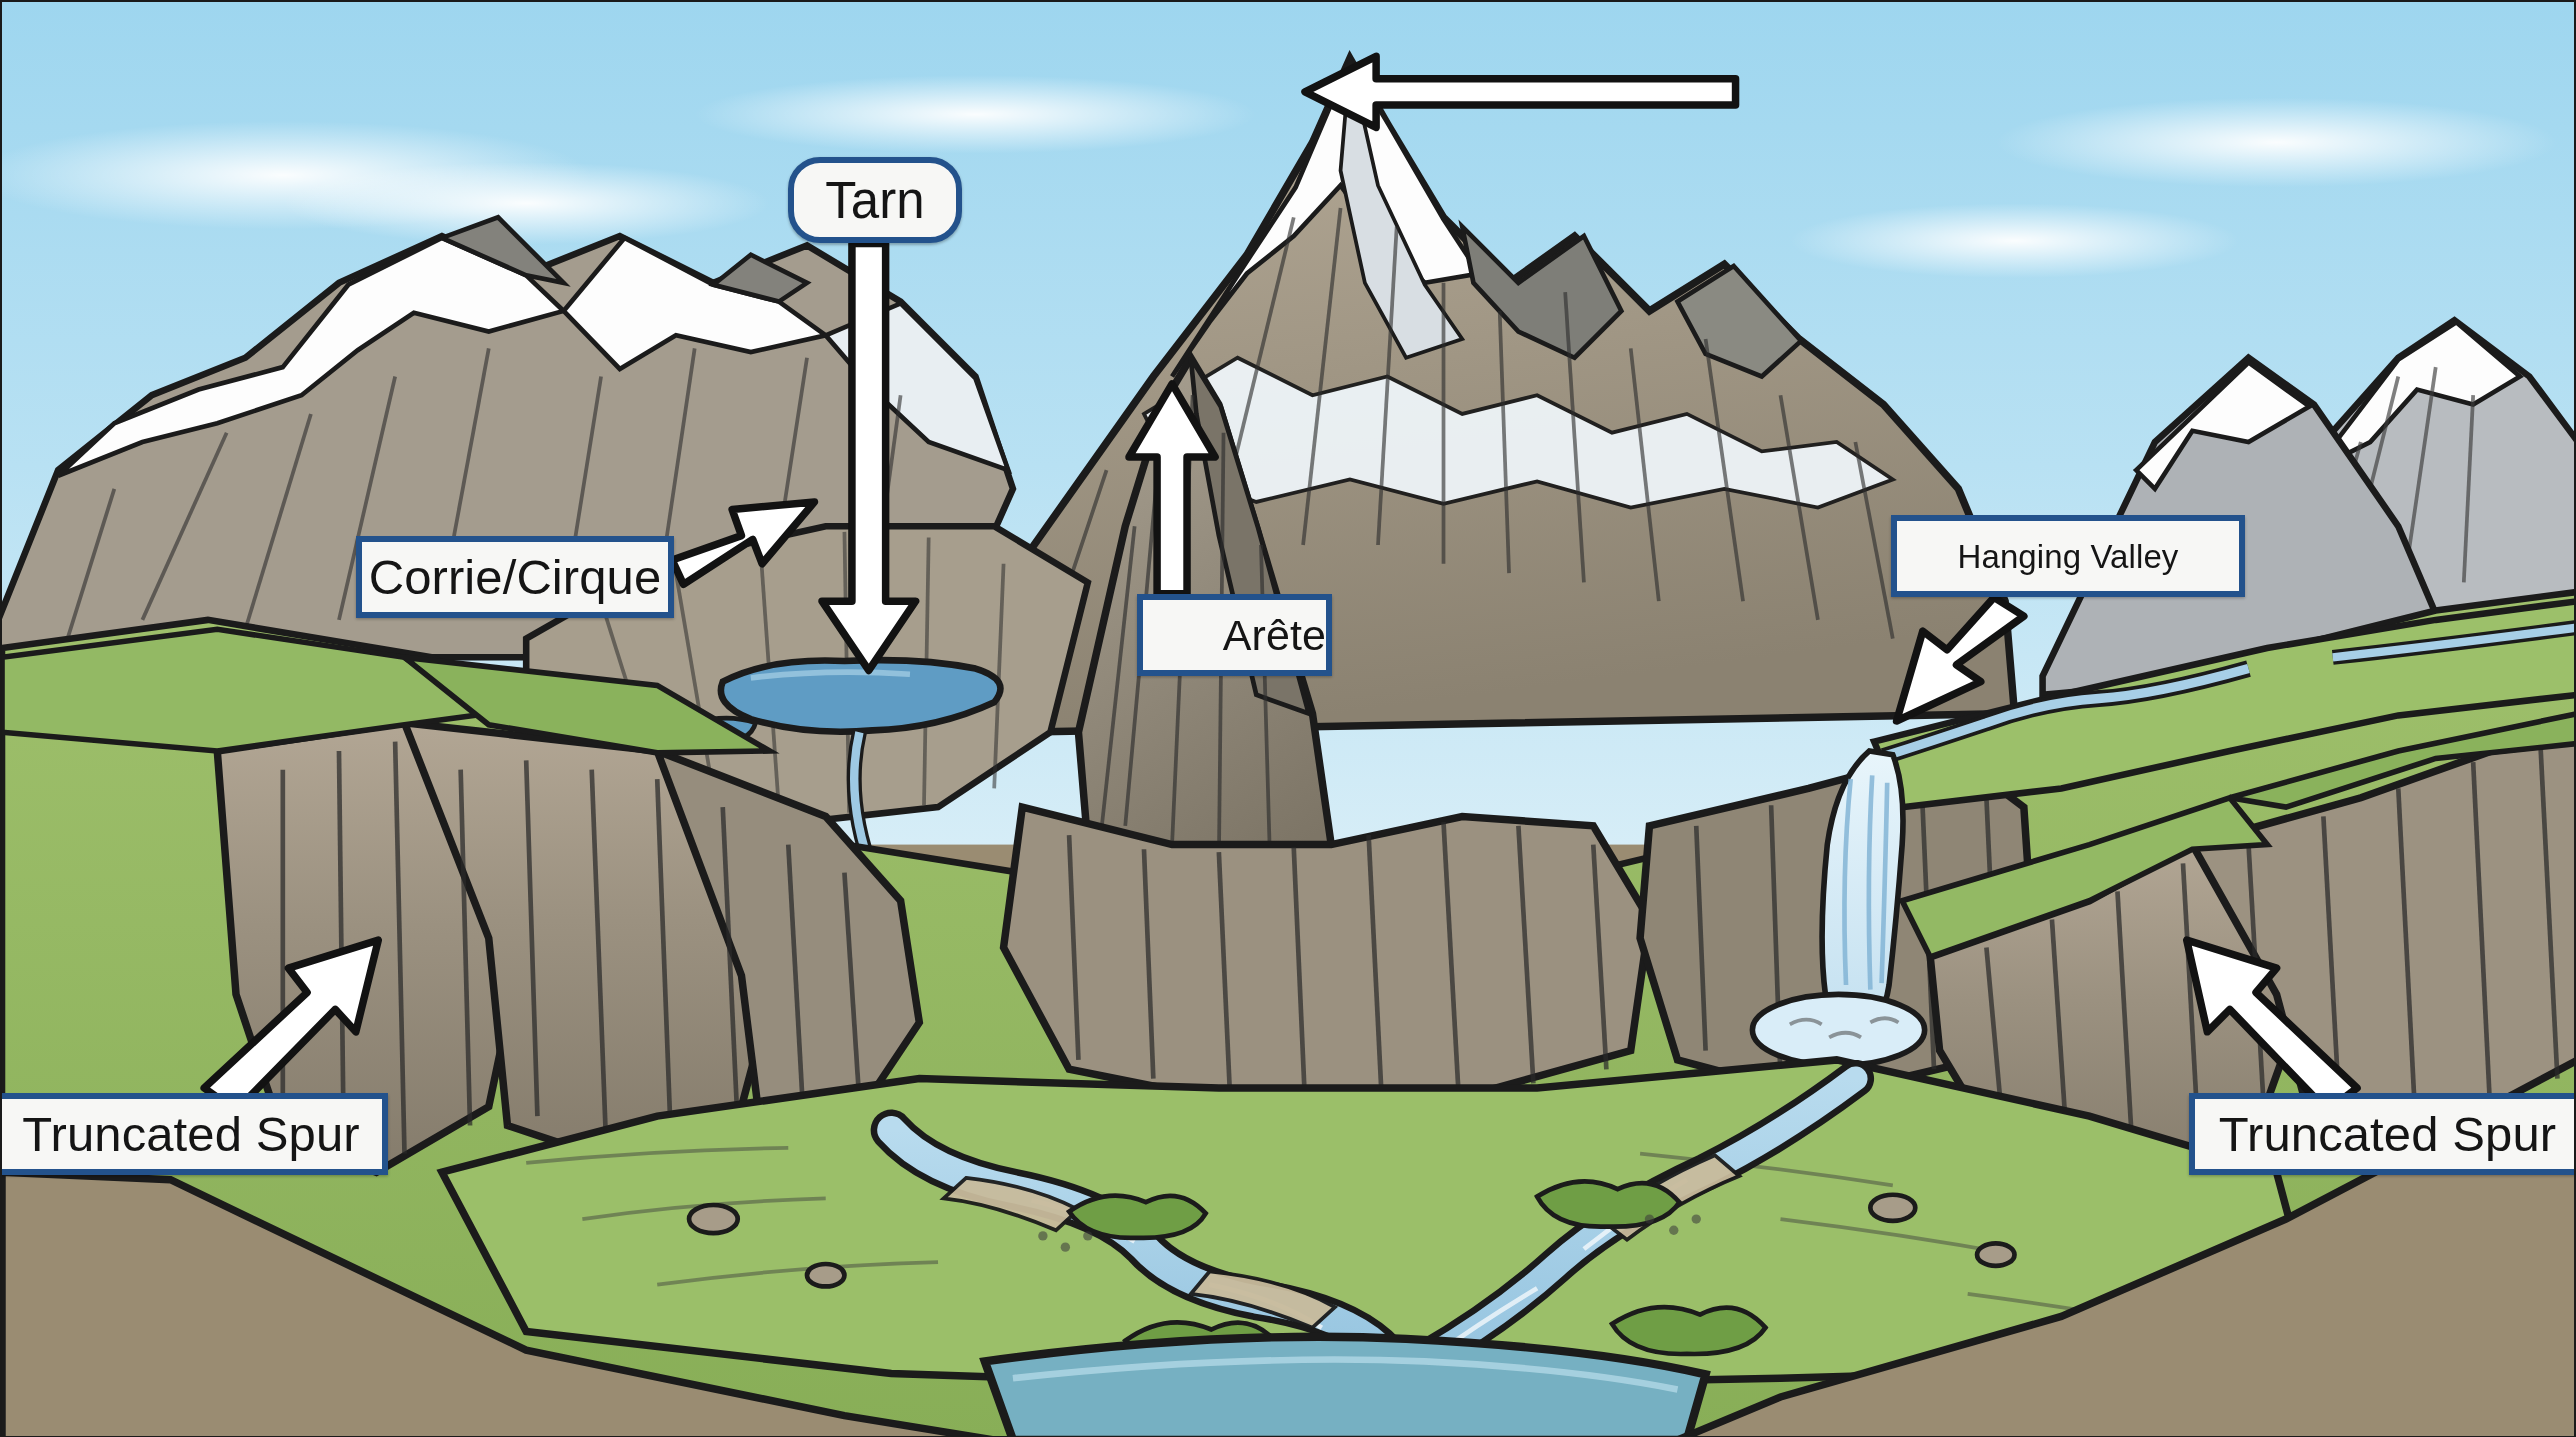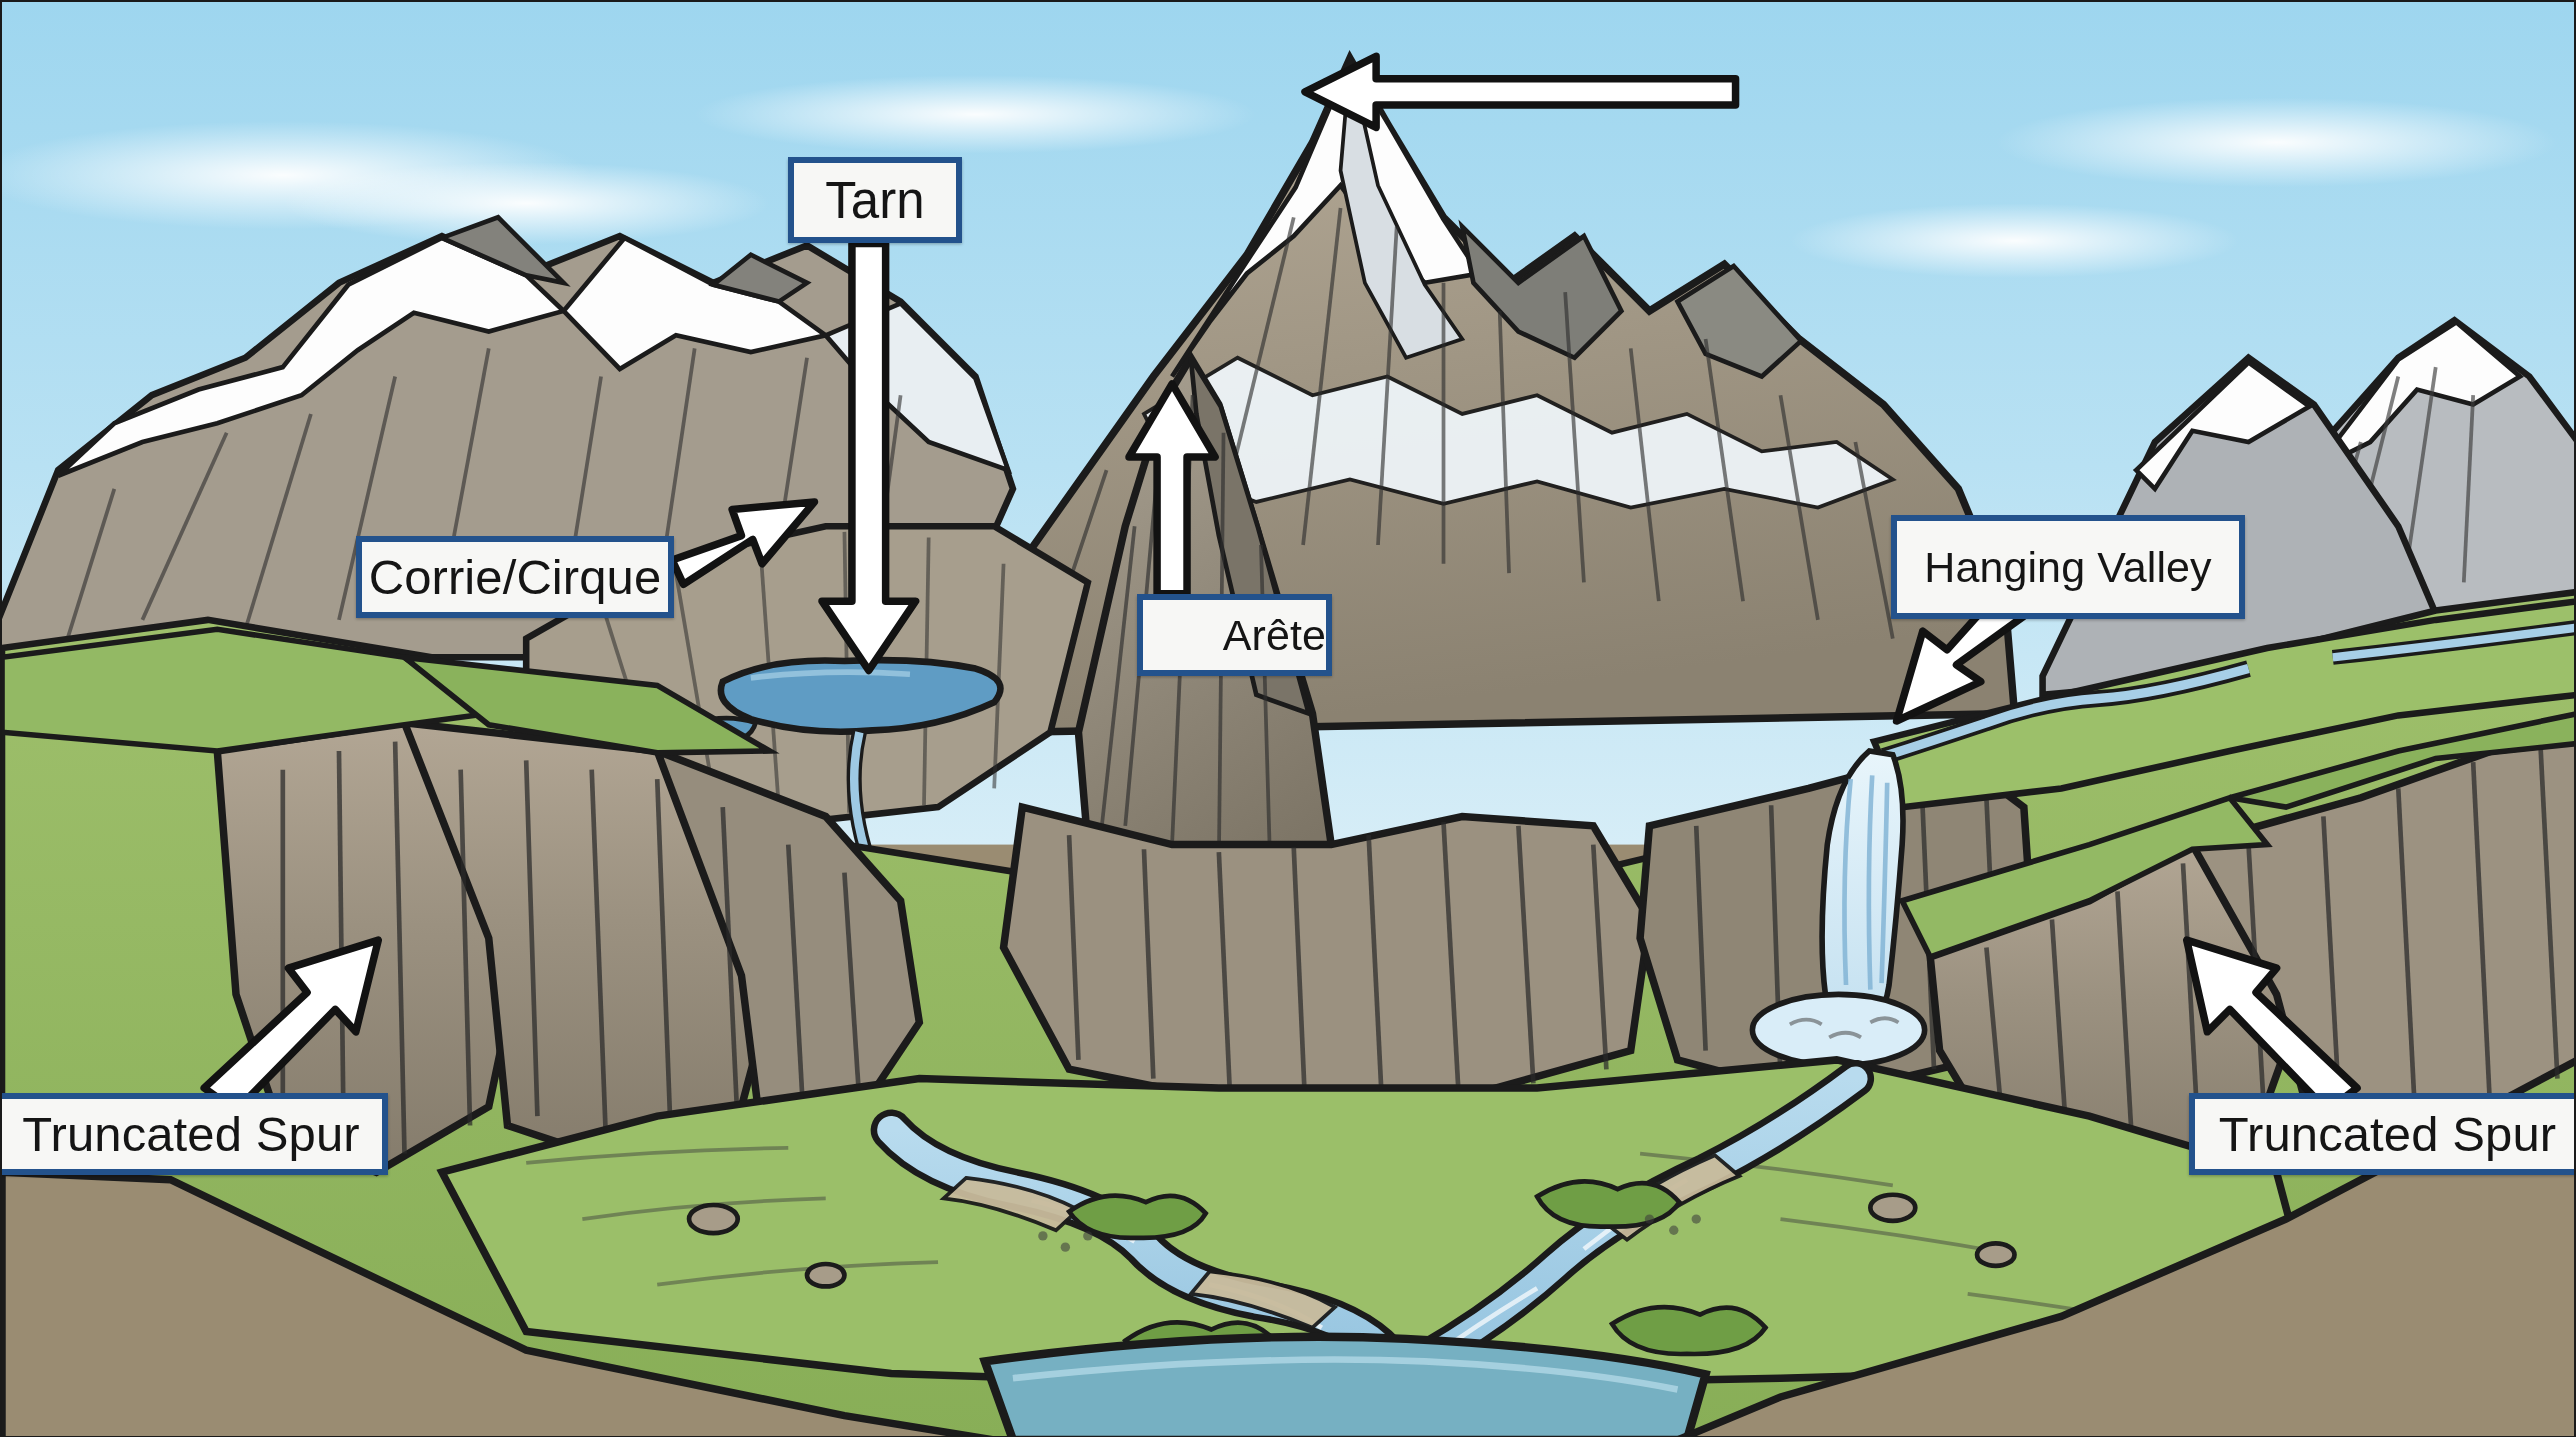--- a/index.html
+++ b/index.html
@@ -30,24 +30,24 @@
     display:flex;
     align-items:center;
     justify-content:center;
     box-sizing:border-box;
     letter-spacing:0.1px;
     box-shadow:0 1.9px 2.8px rgba(0,0,0,.28);
     z-index:40;
   }
 
   .c-pyramidal{ left:1734px; top:49px;  width:329px; height:82px;  font-size:51px; }
-  .c-tarn     { left:786px;  top:155px; width:174px; height:86px;  font-size:51px; }
+  .c-tarn     { left:786px;  top:155px; width:174px; height:86px;  font-size:51px;border-radius:32px; }
   .c-corrie   { left:354px;  top:534px; width:318px; height:82px;  font-size:49px; }
   .c-arete    { left:1135px; top:592px; width:195px; height:82px;  font-size:43px;justify-content:flex-end; }
-  .c-hanging  { left:1889px; top:513px; width:354px; height:104px;  font-size:43px; }
+  .c-hanging  { left:1889px; top:513px; width:354px; height:82px;  font-size:33px; }
   .c-spur-l   { left:-7.5px;   top:1091px;width:393px; height:82px;  font-size:49px; }
   .c-spur-r   { left:2187px; top:1091px;width:397px; height:82px;  font-size:49px; }
 
   
   .leaders{z-index:35;pointer-events:none;}
 </style>
 </head>
 <body>
 
 <div id="stage">

